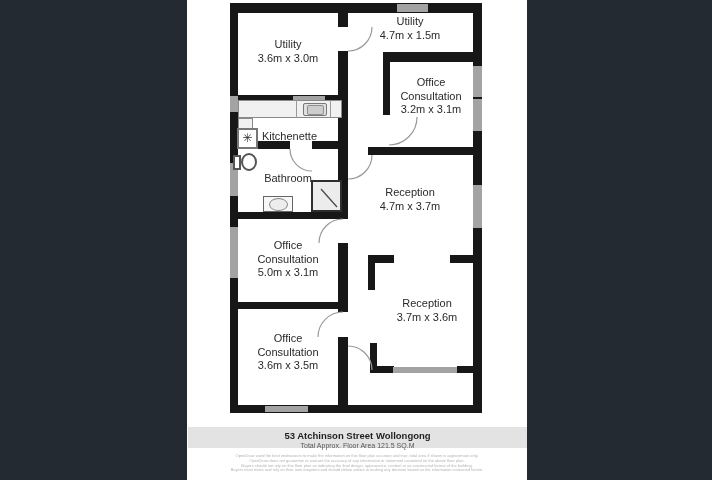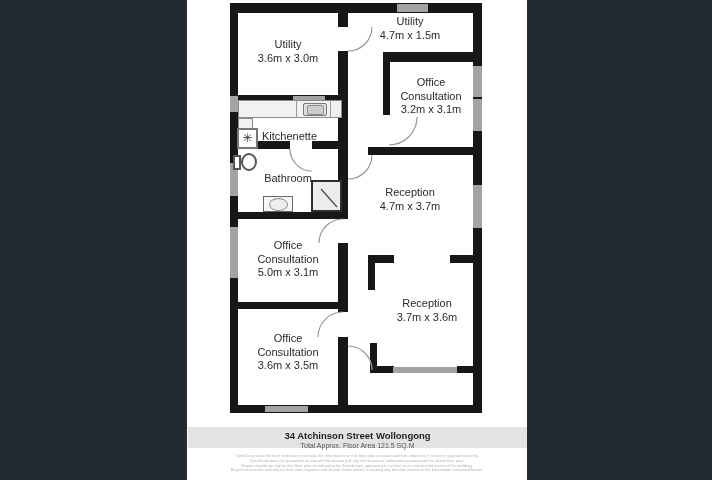--- a/index.html
+++ b/index.html
@@ -143,21 +143,21 @@
       </div>
       <div class="lbl" style="left:230px;top:332px;width:116px;">
         <div>Office</div>
         <div>Consultation</div>
         <div>3.6m x 3.5m</div>
       </div>
     </div>
   </div>
 
   <div id="footer-bar">
-    <div id="footer-address">34 Atchinson Street Wollongong</div>
+    <div id="footer-address">53 Atchinson Street Wollongong</div>
     <div id="footer-area">Total Approx. Floor Area 121.5 SQ.M</div>
   </div>
   <div id="disclaimer">
     <div>OpenDraw used the best endeavours to make the information on this floor plan accurate and true, total area if shown is approximate only.</div>
     <div>OpenDraw does not guarantee or warrant the accuracy of any information or statement contained on the above floor plan.</div>
     <div>Buyers should not rely on this floor plan as indicating the final design, appearance, content or as constructed format of the building.</div>
     <div>Buyers must make and rely on their own enquiries and should obtain advice in making any decision based on the information contained herein.</div>
   </div>
 </div>
 

